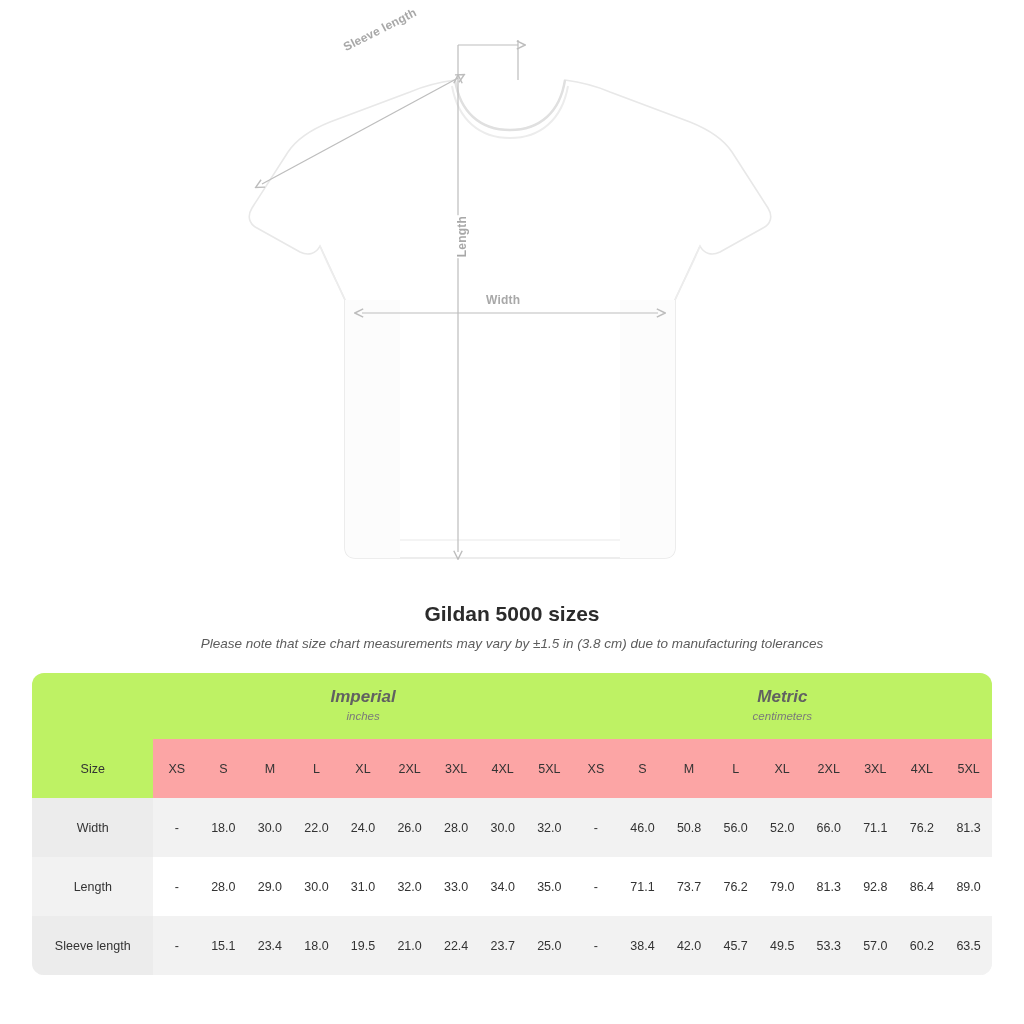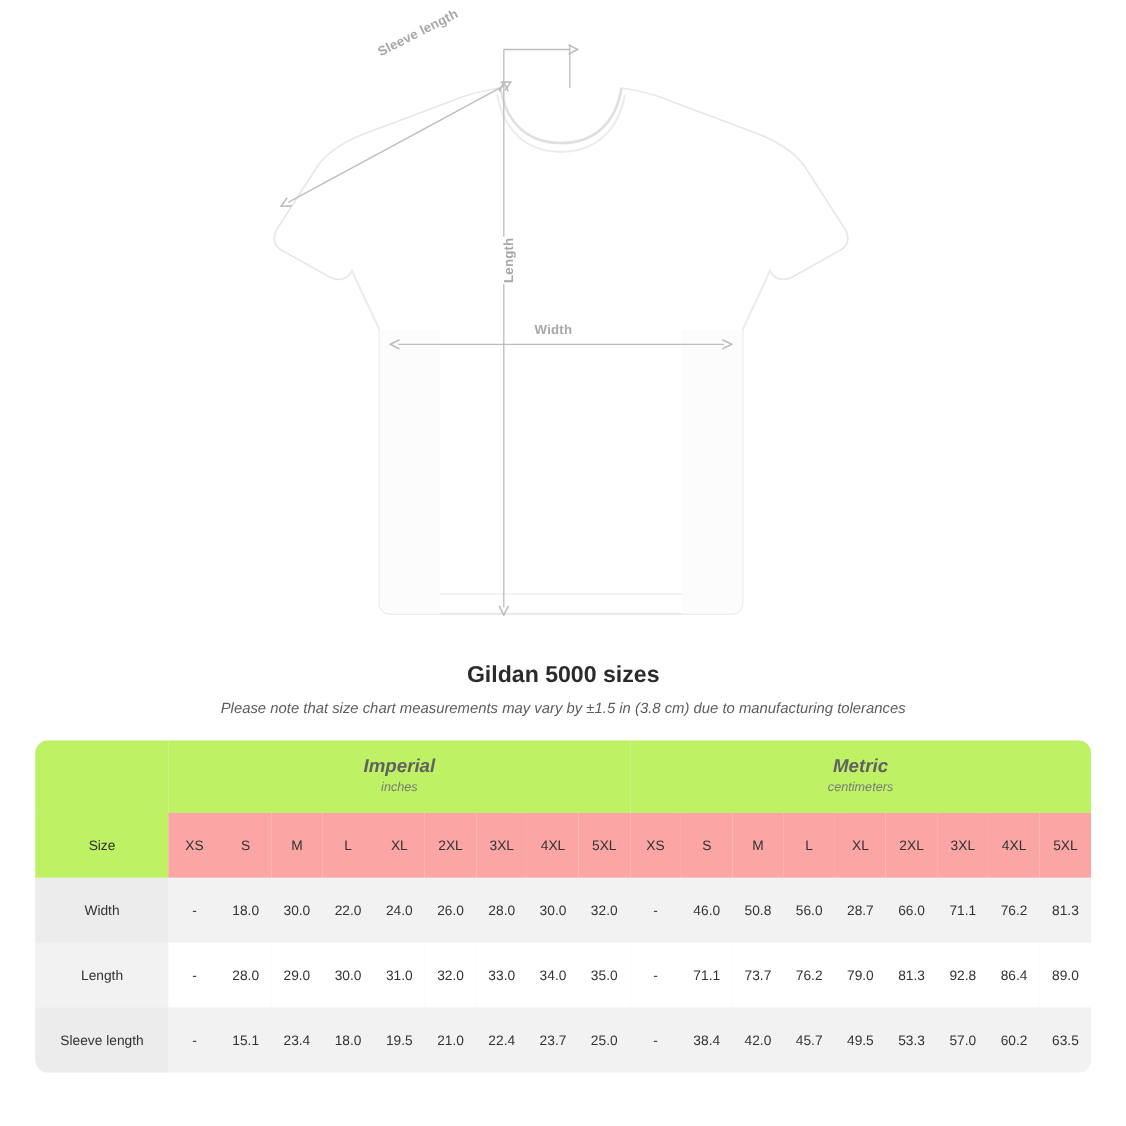--- a/index.html
+++ b/index.html
@@ -269,21 +269,21 @@
         <td>22.0</td>
         <td>24.0</td>
         <td>26.0</td>
         <td>28.0</td>
         <td>30.0</td>
         <td>32.0</td>
         <td>-</td>
         <td>46.0</td>
         <td>50.8</td>
         <td>56.0</td>
-        <td>28.7</td>
+        <td>52.0</td>
         <td>66.0</td>
         <td>71.1</td>
         <td>76.2</td>
         <td>81.3</td>
       </tr>
 
       <tr class="band-white">
         <td class="rowhead">Length</td>
         <td>-</td>
         <td>28.0</td>

